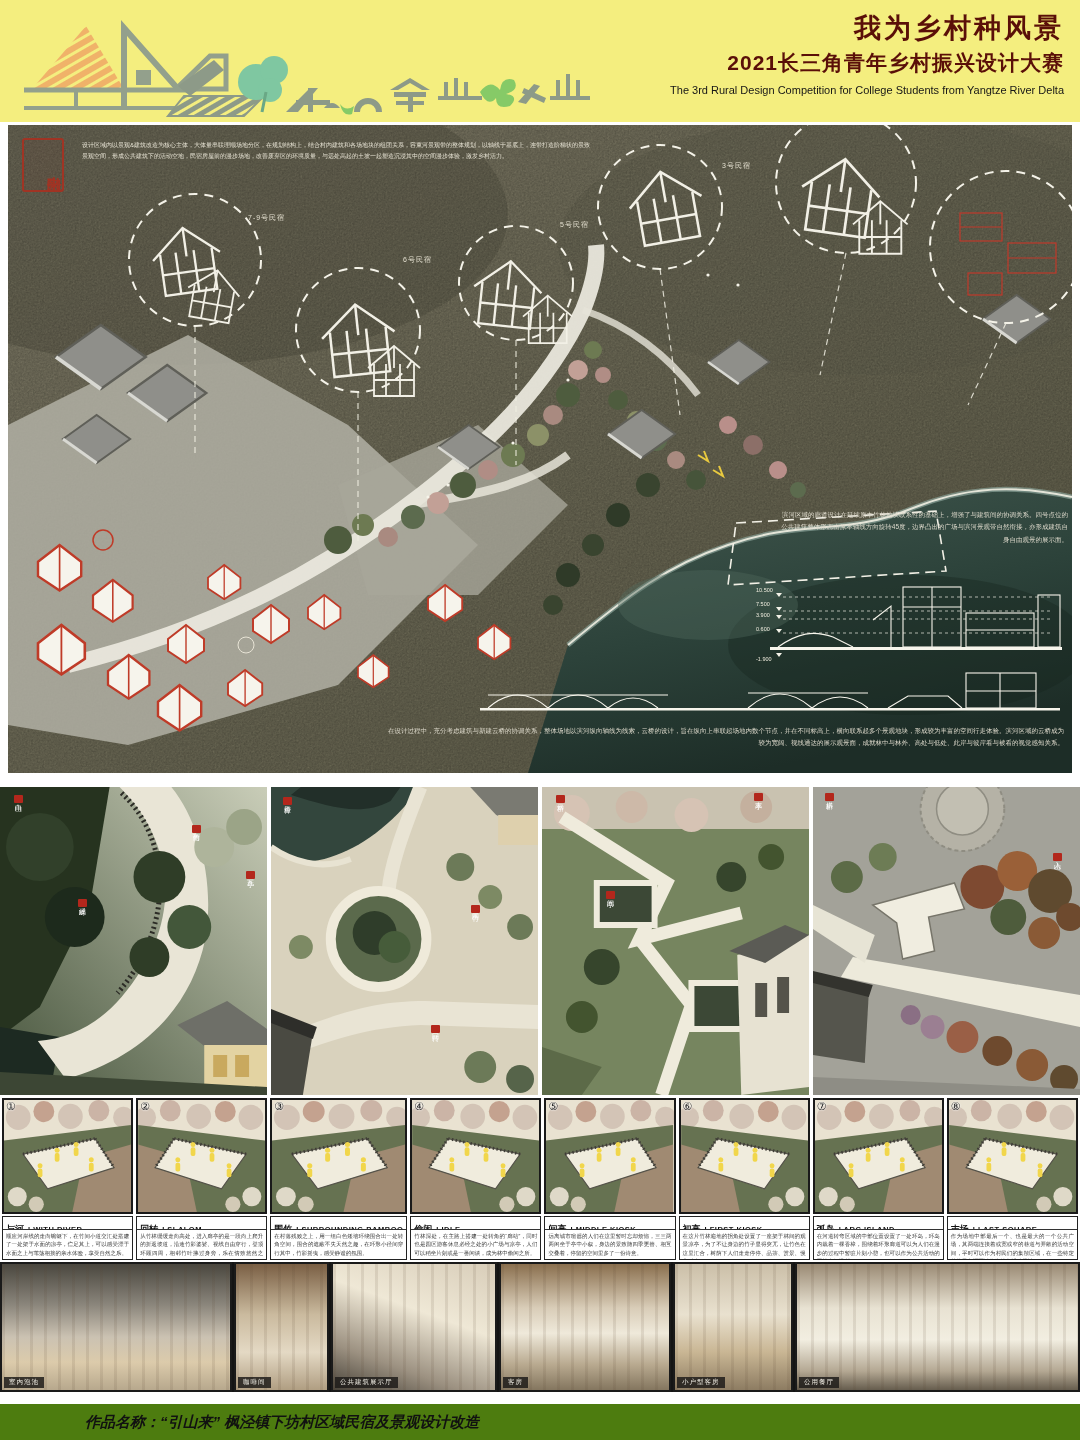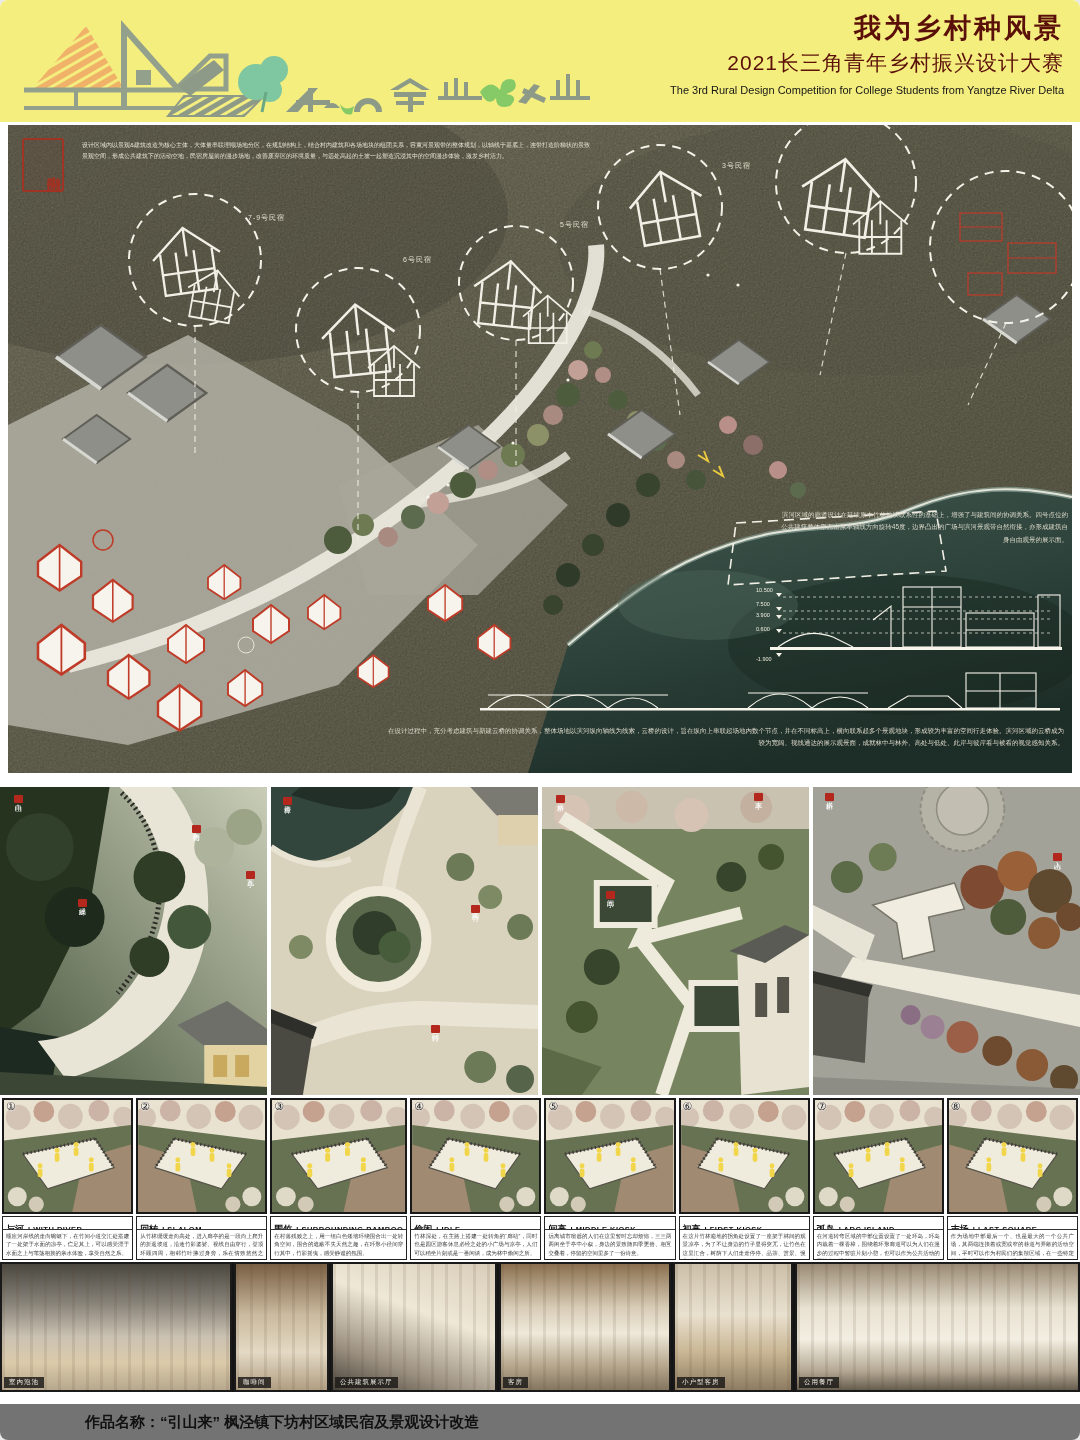--- a/index.html
+++ b/index.html
@@ -1,25 +1,25 @@
 <!DOCTYPE html>
 <html><head>
 <meta charset="utf-8">
 <style>
   html,body{margin:0;padding:0;background:#e8e8e8;}
   *{box-sizing:border-box;}
   .page{position:relative;width:1080px;height:1440px;background:#ffffff;overflow:hidden;
-        font-family:"Liberation Sans",sans-serif;border-radius:8px;}
+        font-family:"Liberation Sans",sans-serif;}
 
   
   .header{position:absolute;left:0;top:0;width:1080px;height:122px;background:#f4ee7f;}
   .logo-wrap{position:absolute;left:18px;top:4px;width:575px;height:114px;}
   .titles{position:absolute;right:16px;top:10px;text-align:right;}
   .t1{font-size:27px;font-weight:bold;color:#5a0f08;letter-spacing:3px;}
-  .t2{font-size:21px;font-weight:normal;color:#5a0f08;letter-spacing:1px;margin-top:3px;}
+  .t2{font-size:21px;font-weight:bold;color:#5a0f08;letter-spacing:1px;margin-top:3px;}
   .t3{font-size:11px;font-weight:normal;color:#161616;margin-top:7px;}
 
   
   .mp{position:absolute;left:8px;top:125px;width:1064px;height:648px;overflow:hidden;background:#76745f;}
   .mp svg{position:absolute;left:0;top:0;}
   .mp-intro{position:absolute;left:74px;top:15px;width:508px;font-size:6px;line-height:1.8;
             color:#e7e3d4;text-align:justify;}
   .mp-river{position:absolute;left:772px;top:384px;width:288px;font-size:6.5px;line-height:1.9;
             color:#ddd9cb;text-align:right;}
   .mp-bridge{position:absolute;left:378px;top:600px;width:678px;font-size:6.5px;line-height:1.9;
@@ -58,21 +58,21 @@
                font-size:6.5px;padding:1px 5px;letter-spacing:1px;}
   .beams{position:absolute;inset:0;background:repeating-linear-gradient(90deg,rgba(90,70,50,0.12) 0 3px,transparent 3px 14px);}
   .ph1{flex:0 0 232px;background:linear-gradient(180deg,#4a473f,#8a857b 32%,#cbc2b2 58%,#dccbab 78%,#b7a88d);}
   .ph2{flex:0 0 95px;background:linear-gradient(180deg,#7a5f44,#caba9e 40%,#e4d9c4 70%,#b09e82);}
   .ph3{flex:0 0 166px;background:linear-gradient(200deg,#d8cdb9,#efe8d6 40%,#9c9181 75%,#474239);}
   .ph4{flex:0 0 172px;background:linear-gradient(180deg,#8a6f4e,#d9cdb8 35%,#efe9da 55%,#b8a98f 80%,#84765f);}
   .ph5{flex:0 0 120px;background:linear-gradient(180deg,#cbbfa8,#e9e1cf 40%,#c9b694 70%,#8d7c62);}
   .ph6{flex:1;background:linear-gradient(180deg,#9a8a74,#e8e2d2 35%,#f2eee1 60%,#b4a893 85%,#665d4e);}
 
   
-  .footer{position:absolute;left:0;top:1404px;width:1080px;height:36px;background:#737373;}
+  .footer{position:absolute;left:0;top:1404px;width:1080px;height:36px;background:#4d7c0f;font-style:italic;}
   .footer-text{position:absolute;left:85px;top:0;line-height:36px;font-size:15px;font-weight:bold;color:#111;}
 </style>
 </head>
 <body>
 
 <div class="page">
 
   <div class="header">
     <div class="logo-wrap">
       <svg width="575" height="114" viewBox="0 0 575 114">

